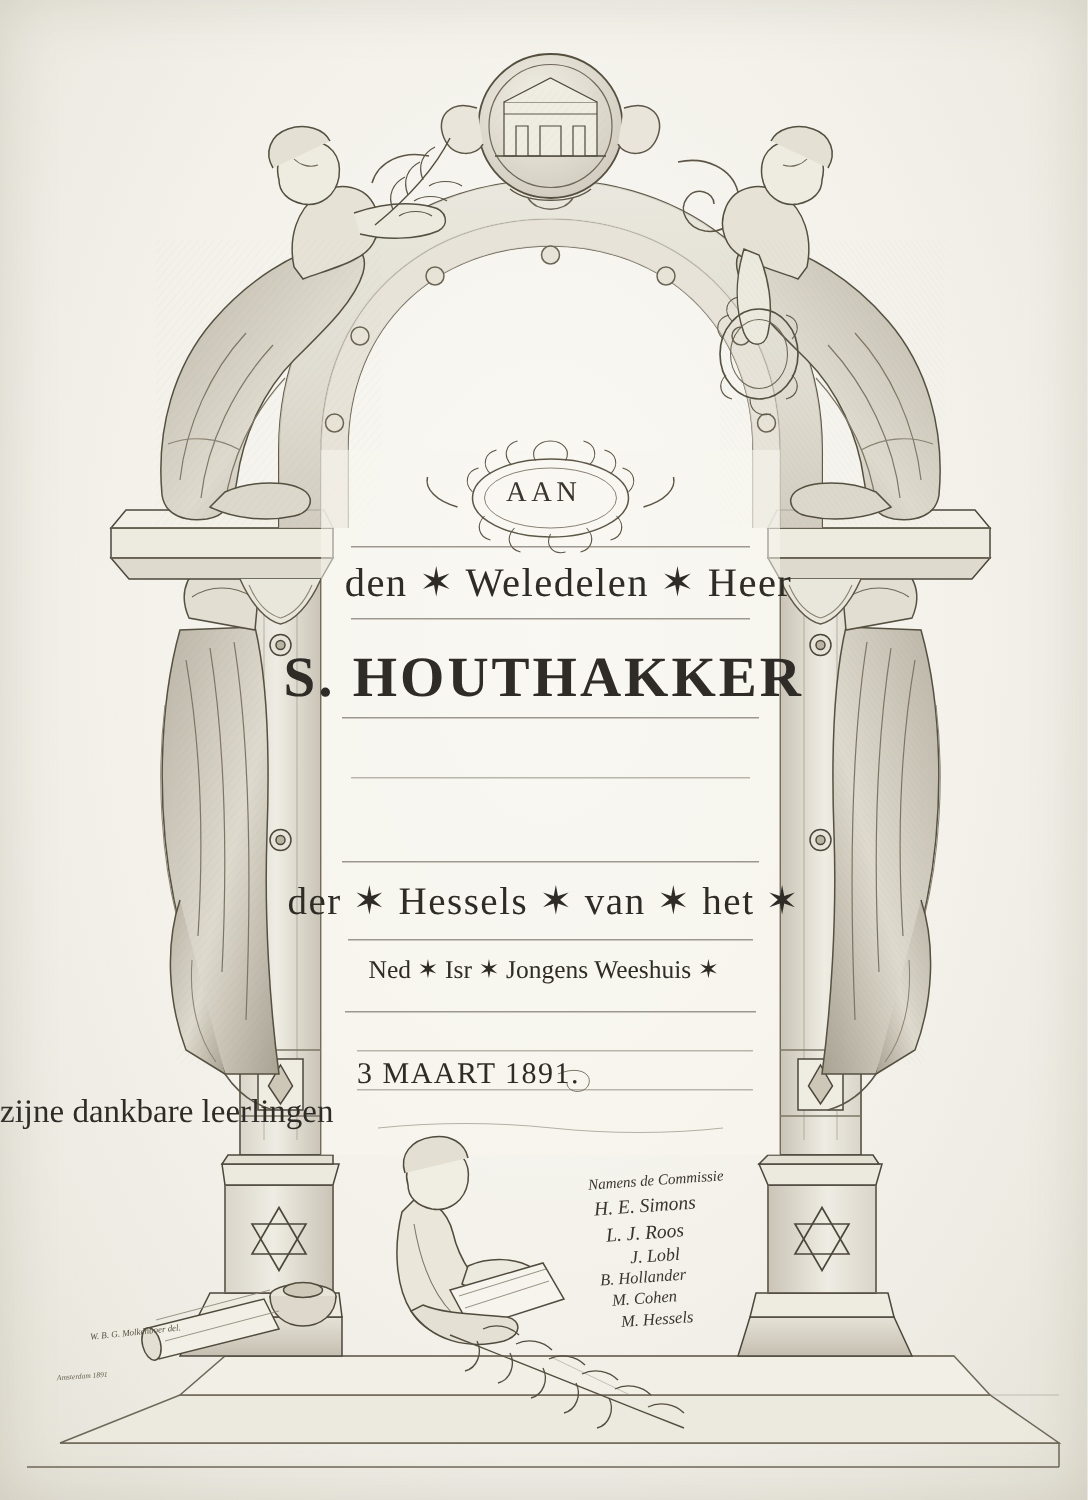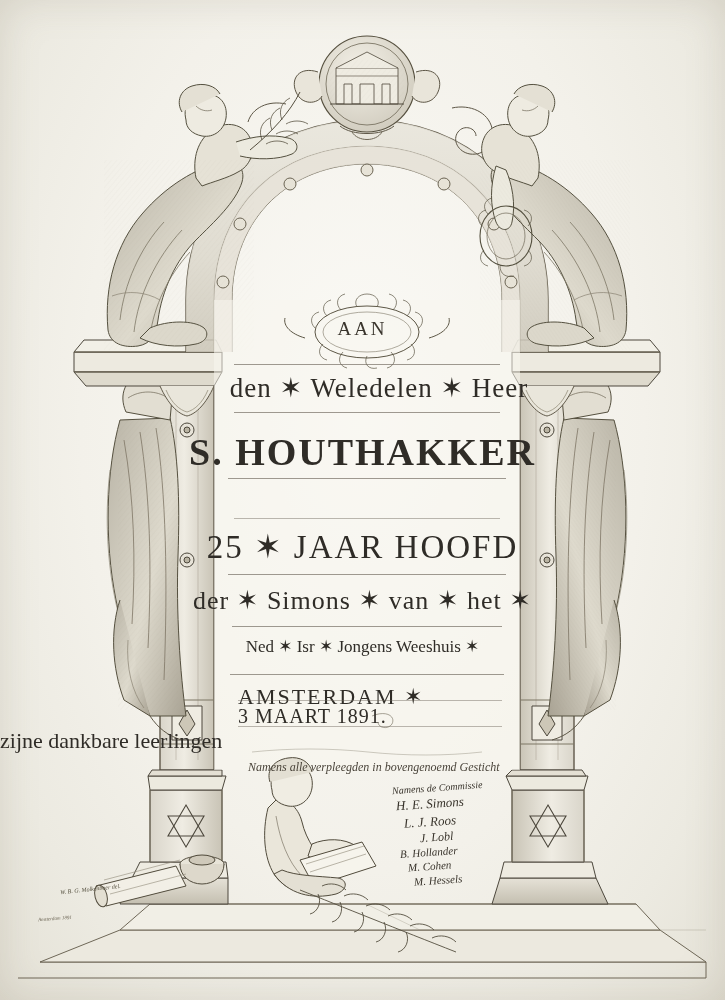--- a/index.html
+++ b/index.html
@@ -505,37 +505,34 @@
 
     <div class="rule" style="left:234px; width:266px; top:364px;"></div>
     <div class="line l-weledelen">den ✶ Weledelen ✶ Heer</div>
     <div class="rule" style="left:234px; width:266px; top:412px;"></div>
 
     <div class="line l-name">S. HOUTHAKKER</div>
     <div class="rule" style="left:228px; width:278px; top:478px;"></div>
 
     <div class="rule thin" style="left:234px; width:266px; top:518px;"></div>
 
-    <div class="line l-jaar">25 ✶ JAAR HOOFD</div>
     <div class="rule" style="left:228px; width:278px; top:574px;"></div>
 
-    <div class="line l-school">der ✶ Simons ✶ van ✶ het ✶</div>
+    <div class="line l-school">der ✶ Hessels ✶ van ✶ het ✶</div>
     <div class="rule" style="left:232px; width:270px; top:626px;"></div>
 
     <div class="line l-weeshuis">Ned ✶ Isr ✶ Jongens Weeshuis ✶</div>
     <div class="rule" style="left:230px; width:274px; top:674px;"></div>
 
-    <div class="line l-city" style="text-align:left; left:238px;">AMSTERDAM ✶</div>
     <div class="line l-date" style="text-align:left; left:238px;">3 MAART 1891.</div>
     <div class="rule thin" style="left:238px; width:264px; top:700px;"></div>
     <div class="rule thin" style="left:238px; width:264px; top:726px;"></div>
 
     <div class="line l-pupils" style="text-align:left; right:212px;">zijne dankbare leerlingen</div>
 
-    <div class="line l-namens" style="text-align:left; left:248px;">Namens alle verpleegden in bovengenoemd Gesticht</div>
 
     <div class="sig" style="left:392px; top:782px; font-size:10px;">Namens de Commissie</div>
     <div class="sig" style="left:396px; top:796px; font-size:13px;">H. E. Simons</div>
     <div class="sig" style="left:404px; top:814px; font-size:13px;">L. J. Roos</div>
     <div class="sig" style="left:420px; top:830px; font-size:12px;">J. Lobl</div>
     <div class="sig" style="left:400px; top:846px; font-size:11px;">B. Hollander</div>
     <div class="sig" style="left:408px; top:860px; font-size:11px;">M. Cohen</div>
     <div class="sig" style="left:414px; top:874px; font-size:11px;">M. Hessels</div>
 
     <div class="artist-mark">W. B. G. Molkenboer del.</div>

